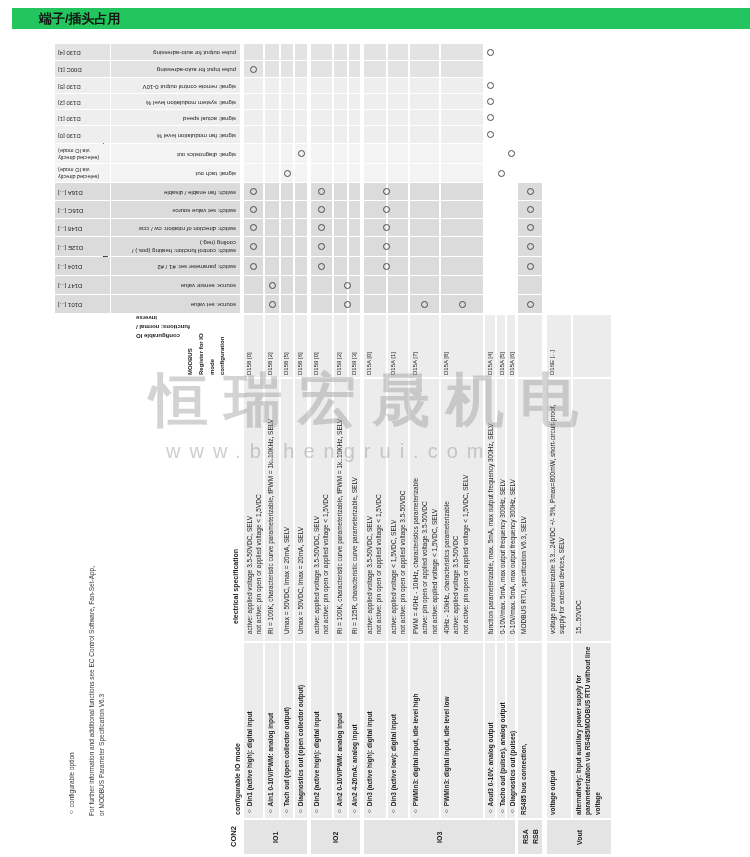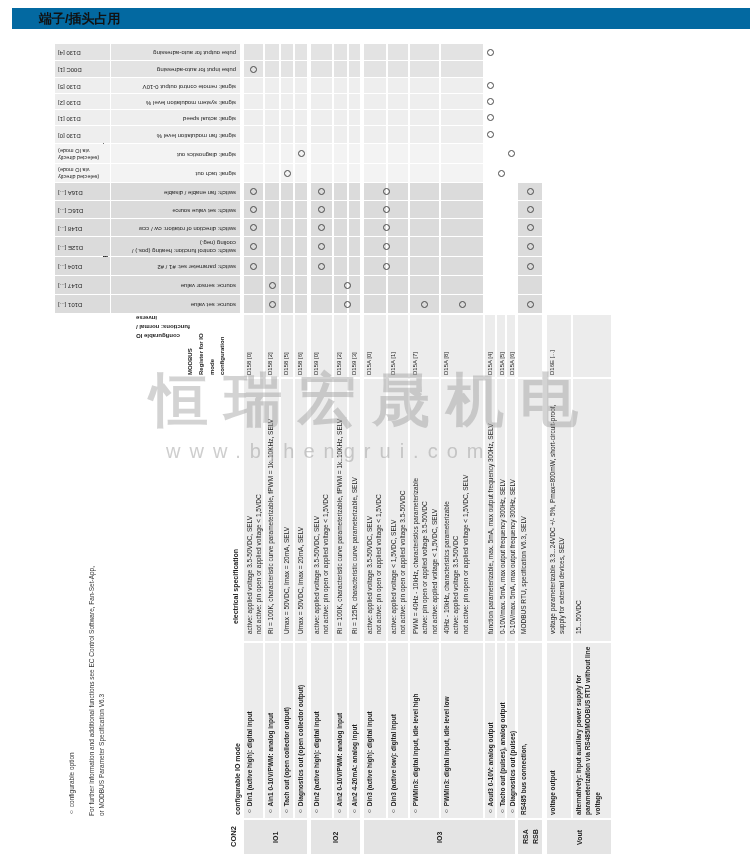--- a/index.html
+++ b/index.html
@@ -22,21 +22,21 @@
   #cfg-hdr .flip{text-align:right;font-weight:700;line-height:1.5}
   #modbus-hdr{left:185px;top:315px;width:46px;height:60px;font-size:6px;font-weight:700;line-height:1.8}
   #wm-cn{left:150px;top:362px;font-size:58px;font-weight:700;letter-spacing:16px;
          color:rgba(158,158,158,.45);z-index:45;white-space:nowrap}
   #wm-url{left:166px;top:440px;font-size:20px;letter-spacing:9px;color:rgba(158,158,158,.5);z-index:45;white-space:nowrap}
   .note{font-size:6.5px;color:#333}
 </style>
 </head>
 <body>
 
-<div class="abs" id="title-bar" style="background:#0369a1">
+<div class="abs" id="title-bar" style="background:#22c55e">
   <span>端子/插头占用</span>
 </div>
 
 <div class="abs" id="table-layer" style="left:0;top:0;width:750px;height:857px">
 
   <div class="cell" id="cfg-hdr">
     <div class="flip">
       <div>configurable IO</div>
       <div>functions: normal /</div>
       <div>inverse</div>

